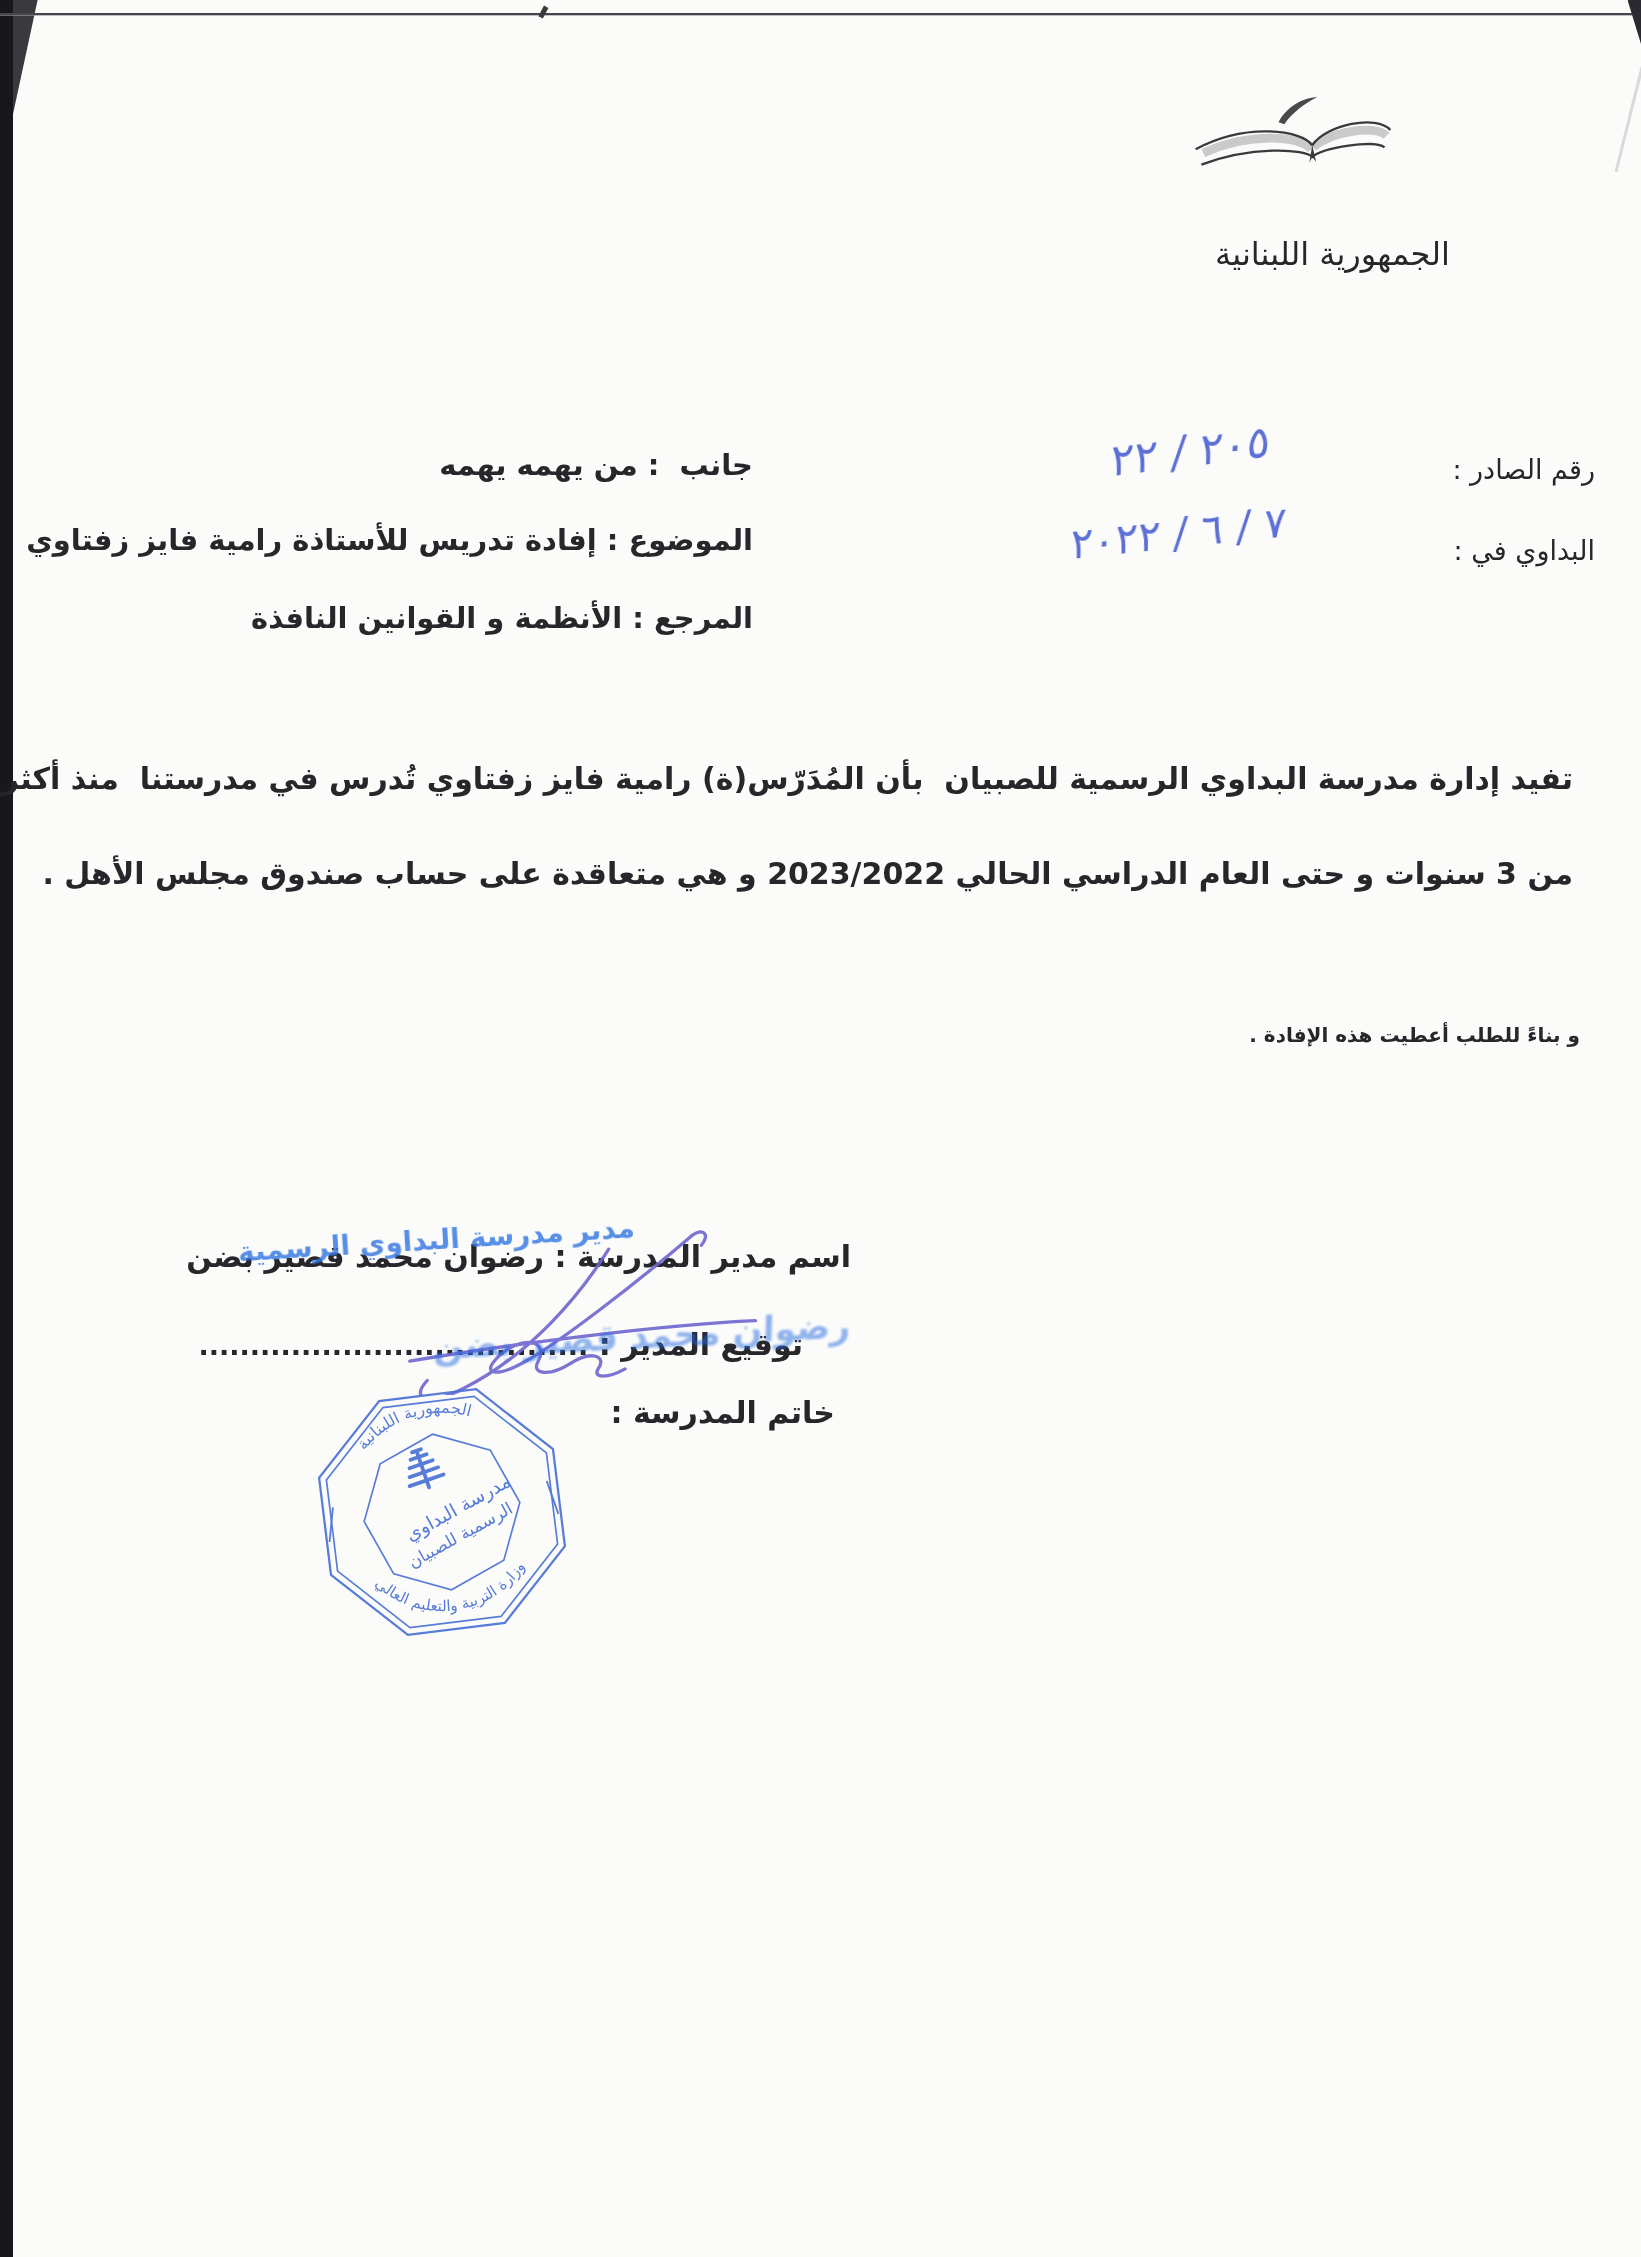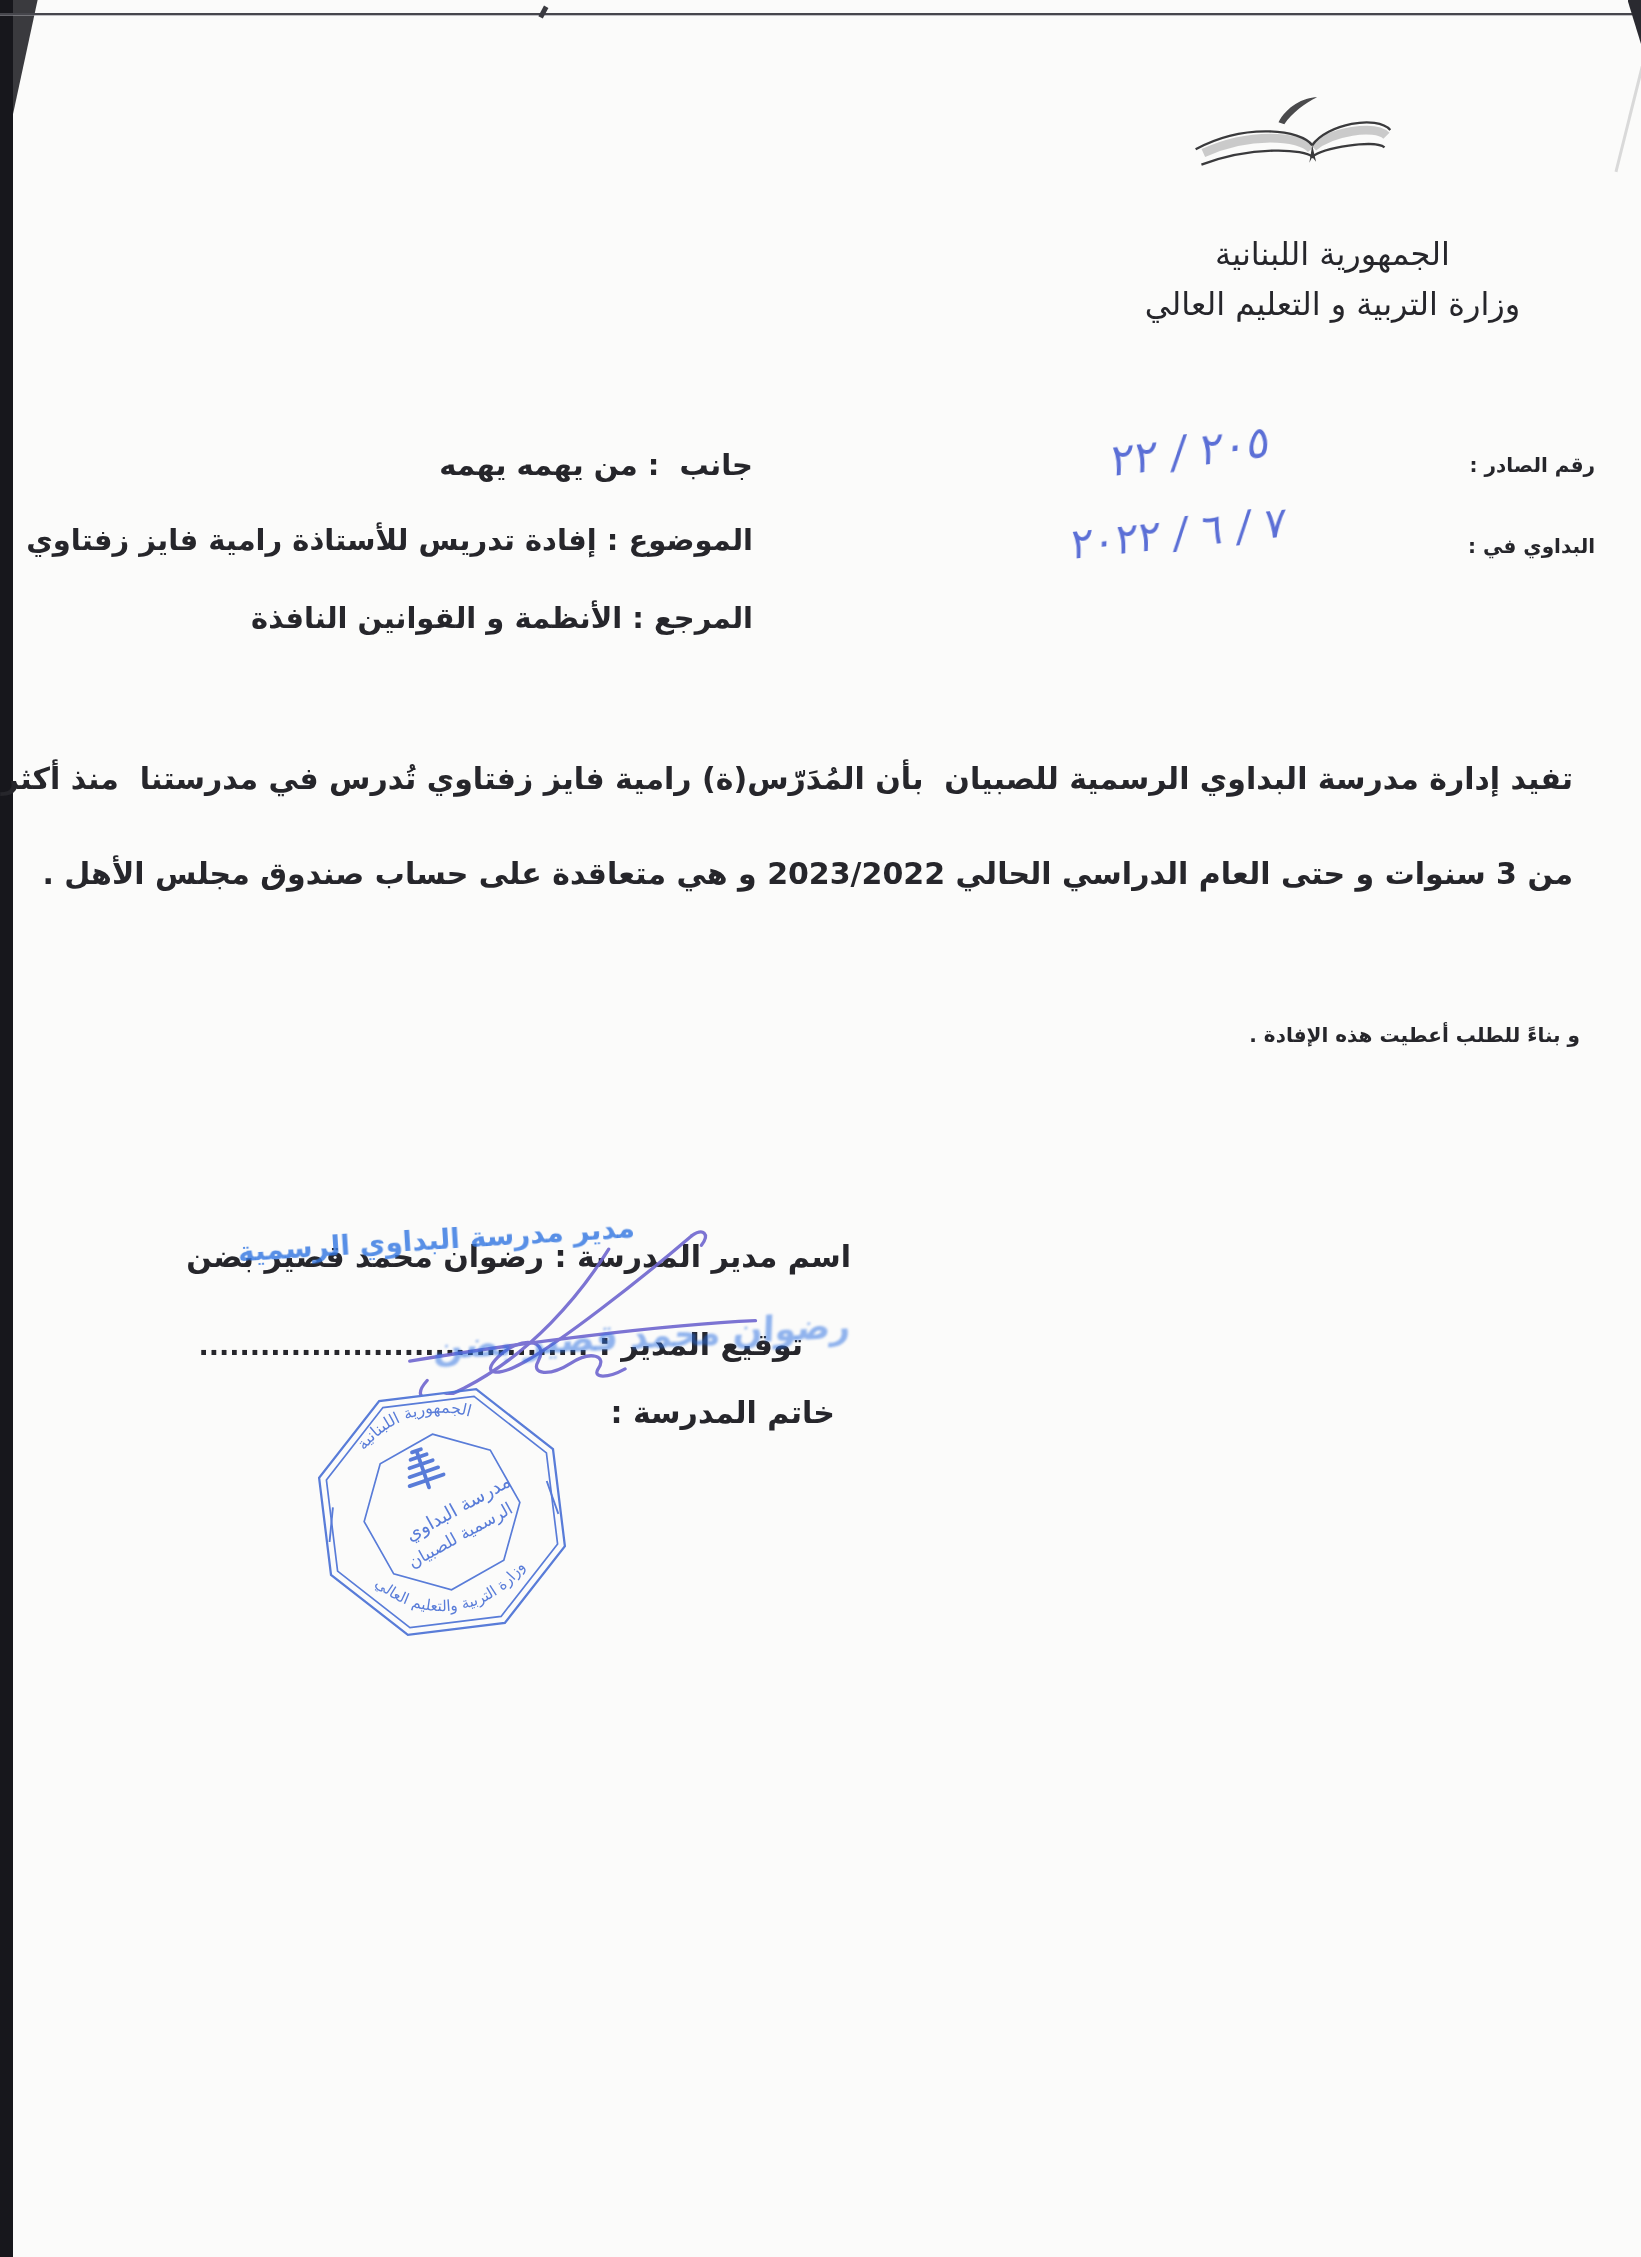--- a/index.html
+++ b/index.html
@@ -16,21 +16,21 @@
   .edge-left-taper{left:12.6px;top:0;width:25px;height:116px;background:#17171c;clip-path:polygon(0 0,100% 0,0 100%);opacity:.85;}
   .edge-top{left:0;top:12.6px;width:1641px;height:2.9px;background:#46464c;}
   .edge-top2{left:0;top:15.4px;width:1641px;height:1px;background:#9a9aa0;opacity:.6;}
   .corner-tr{right:0;top:0;width:13.5px;height:44px;background:#2a2a30;clip-path:polygon(100% 0,0 0,100% 100%);}
   .shadow-tr{right:5.8px;top:29px;width:2.9px;height:145px;background:#d9d9d9;transform:rotate(14deg);}
   .speck{left:541px;top:5.8px;width:4.8px;height:11.6px;background:#3a3a40;transform:rotate(28deg);}
   
   .hdr-block{left:1062px;top:230px;width:541px;text-align:center;font-size:32px;}
   .hdr-line{line-height:1.55;}
   
-  .ref-label{font-size:20px;font-weight:700;text-align:right;}
+  .ref-label{font-size:27px;font-weight:400;text-align:right;}
   .serial-label{right:46px;top:452px;}
   .date-label{right:46px;top:533px;}
   .hand{color:#5b6fd6;font-weight:400;filter:blur(0.3px);}
   .serial-value{left:1110px;top:421px;font-size:44px;transform:rotate(-7deg) skewX(-10deg);letter-spacing:9.7px;}
   .date-value{left:1070px;top:506px;font-size:42px;transform:rotate(-6deg) skewX(-8deg);letter-spacing:5.8px;}
   
   .addr{right:888px;font-size:29px;font-weight:700;text-align:right;}
   .addr-1{top:446px;}
   .addr-2{top:521px;}
   .addr-3{top:599px;}
@@ -71,21 +71,20 @@
   <path d="M132 56 C150 40 196 32 208 44" stroke="#b9b9ba" stroke-width="9" fill="none" opacity=".75"></path>
   <path d="M10 58 C62 30 120 38 131 54" stroke="#3a3a3c" stroke-width="2.4" fill="none"></path>
   <path d="M131 54 C146 32 198 22 212 38" stroke="#3a3a3c" stroke-width="2.4" fill="none"></path>
   <path d="M16 74 C70 54 124 58 131 66 C142 56 196 48 206 56" stroke="#3a3a3c" stroke-width="2.4" fill="none"></path>
   <path d="M131 54 L128 72 L131 66 L135 71 Z" fill="#3a3a3c"></path>
   <path d="M96 30 C104 14 122 4 136 4 C124 10 110 20 102 32 Z" fill="#4a4a4c"></path>
 </svg>
 
 <div class="abs hdr-block">
   <div class="hdr-line ar">الجمهورية اللبنانية</div>
-  <div class="hdr-line ar">وزارة التربية و التعليم العالي</div>
 </div>
 
 <div class="abs ref-label serial-label ar">رقم الصادر :</div>
 <div class="abs hand serial-value ar">٢٠٥ / ٢٢</div>
 <div class="abs ref-label date-label ar">البداوي في :</div>
 <div class="abs hand date-value ar">٧ / ٦ / ٢٠٢٢</div>
 
 <div class="abs addr addr-1 ar">جانب  : من يهمه يهمه</div>
 <div class="abs addr addr-2 ar">الموضوع : إفادة تدريس للأستاذة رامية فايز زفتاوي</div>
 <div class="abs addr addr-3 ar">المرجع : الأنظمة و القوانين النافذة</div>

